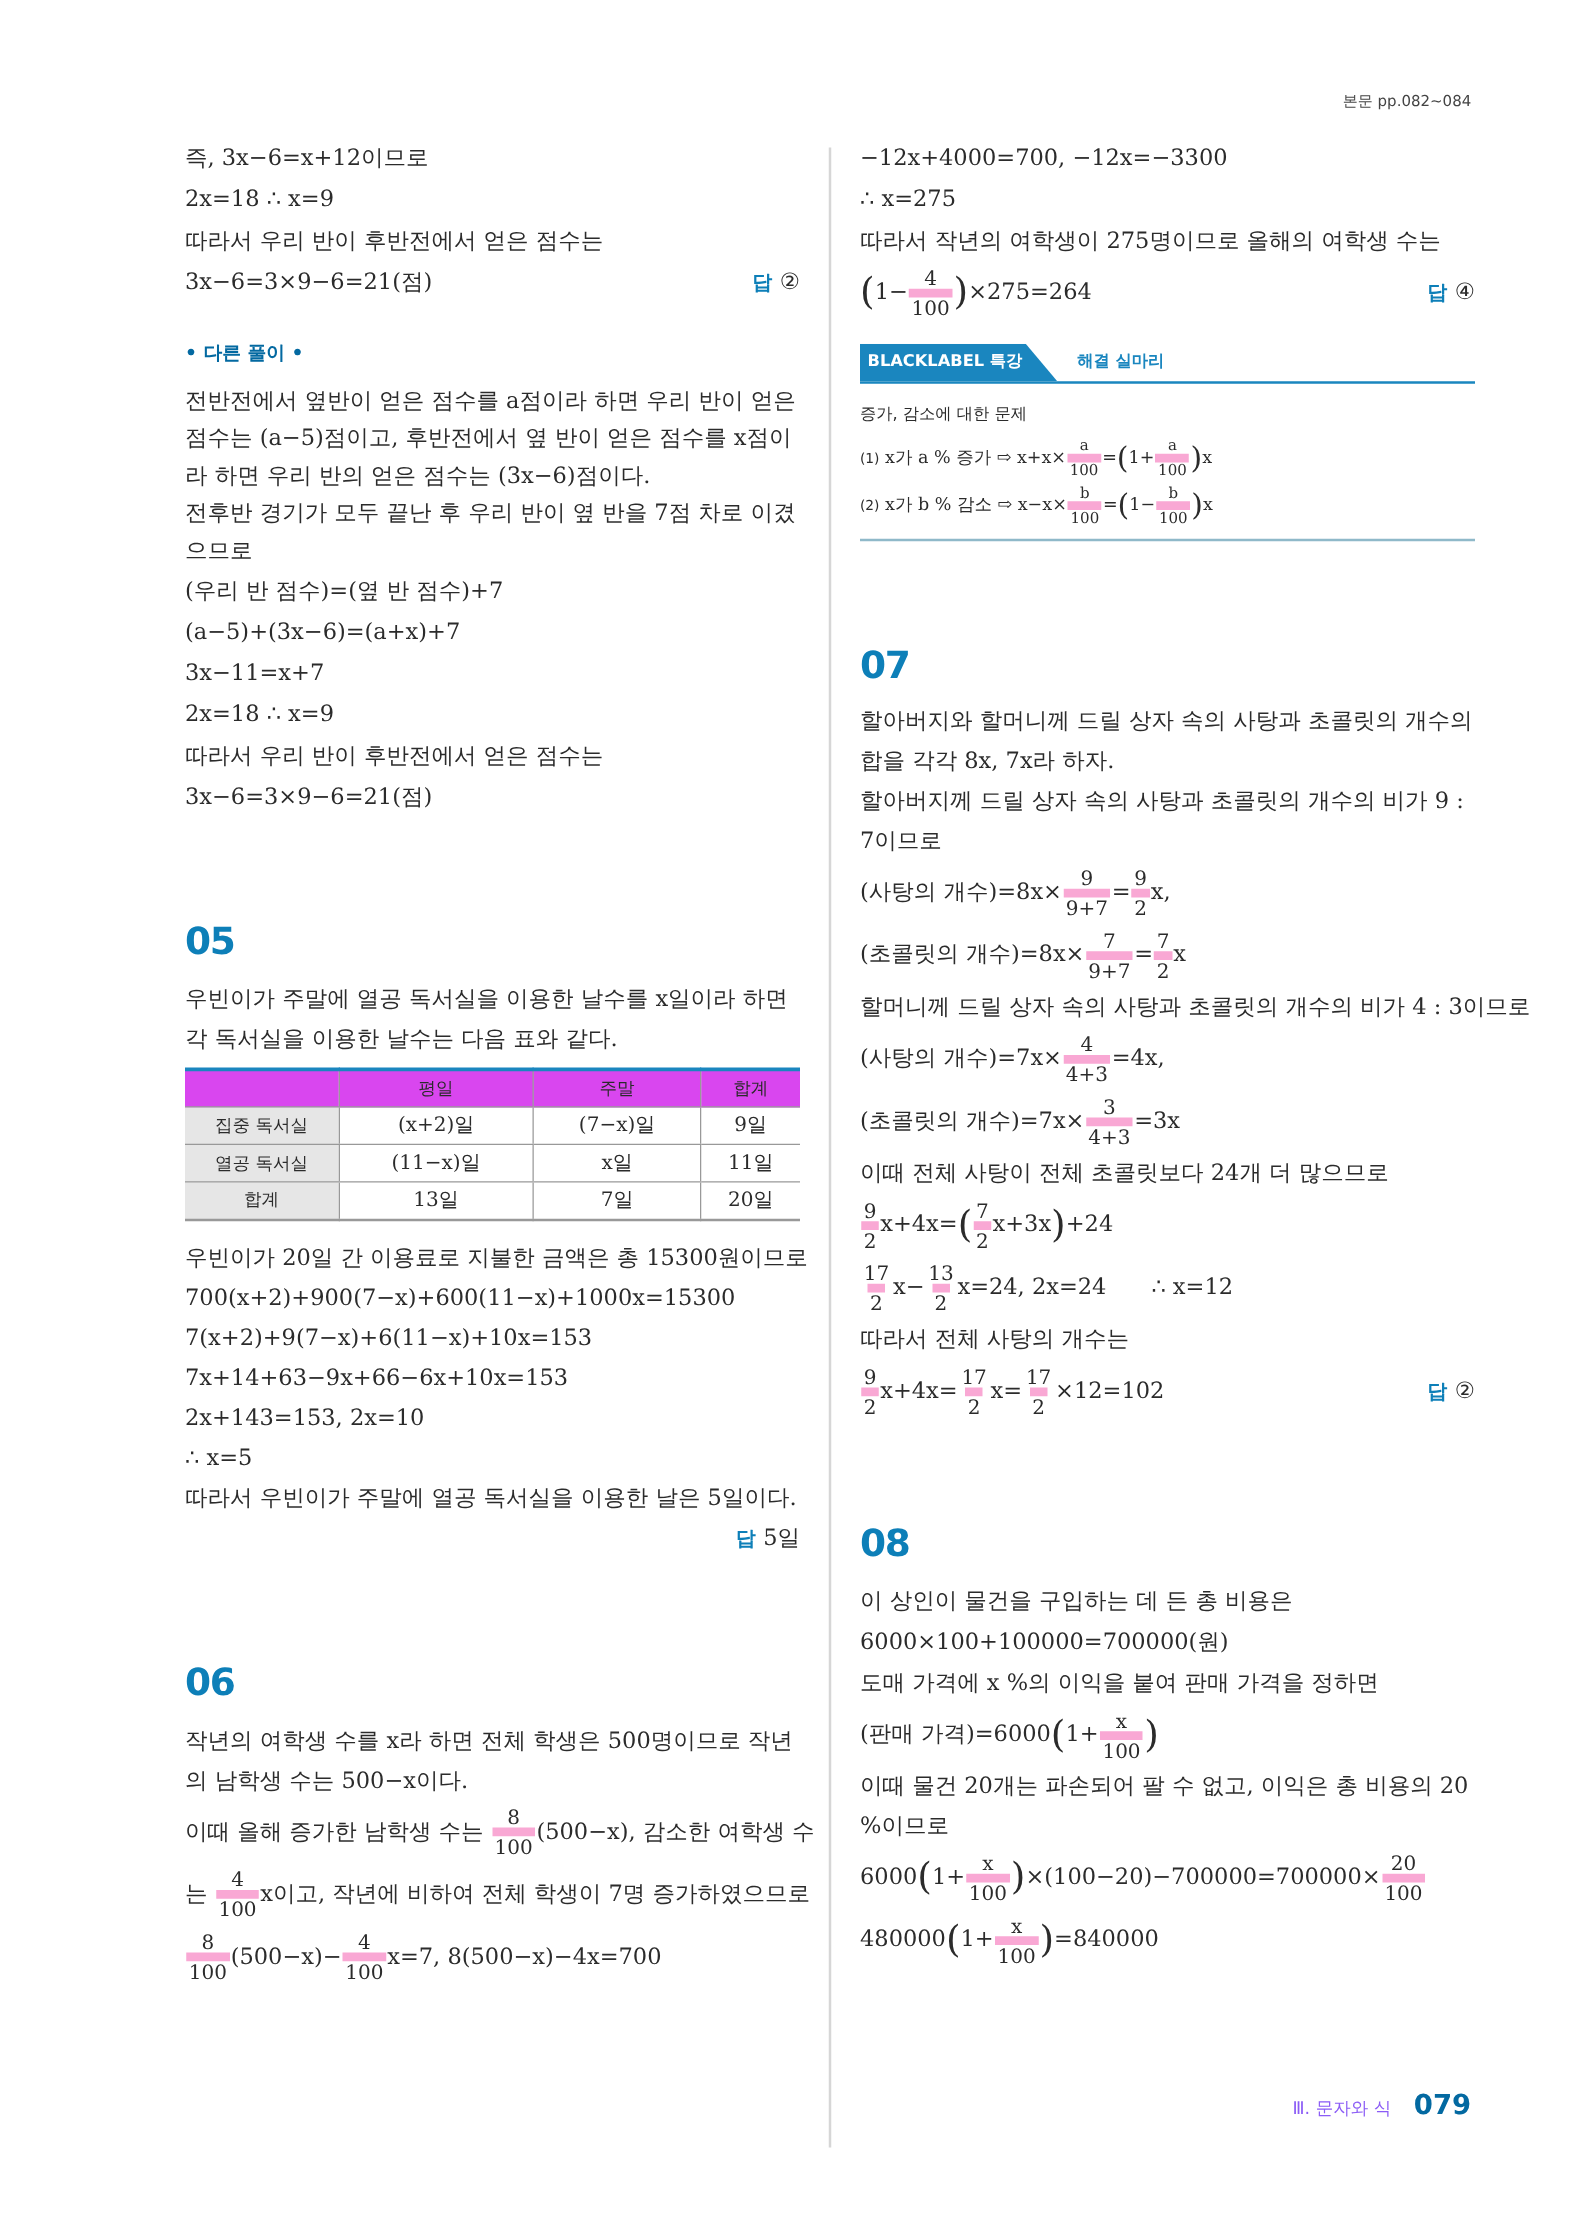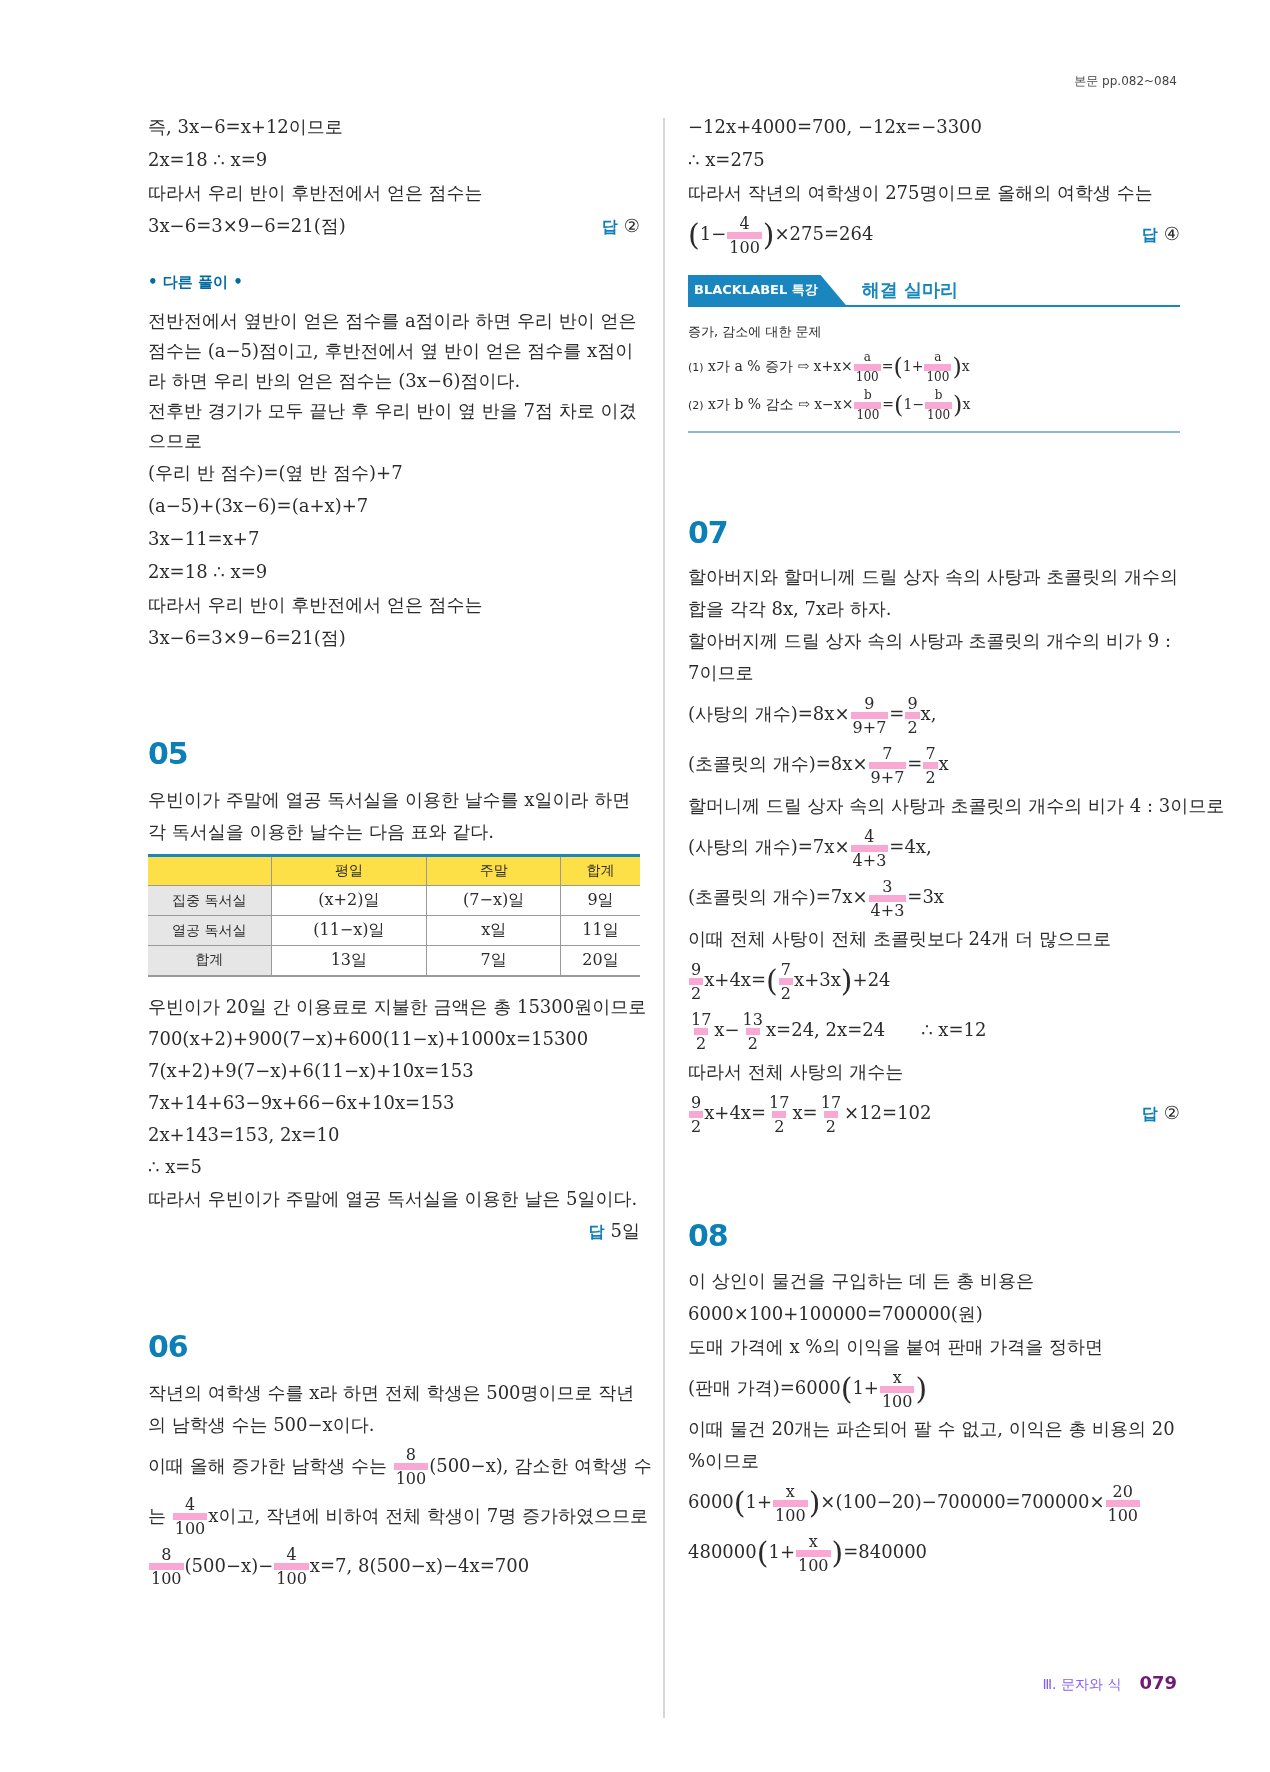--- a/index.html
+++ b/index.html
@@ -18,35 +18,35 @@
   .heading-num { font-family: "DejaVu Sans", sans-serif; font-weight: bold; color: #0d7fb8; font-size: 30px; line-height: 40px; letter-spacing: -1px; }
   .alt-title { font-family: "DejaVu Sans", sans-serif; color: #0369a1; font-weight: bold; font-size: 15px; line-height: 24px; }
   .frac { display: inline-flex; flex-direction: column; align-items: center; vertical-align: middle; font-size: 16px; line-height: 17px; margin: 0 1px; }
   .frac .n { padding: 0 2px; }
   .frac .d { border-top: 7px solid #f9a8d4; padding: 0 2px; }
   .paren { font-size: 30px; font-weight: 200; vertical-align: middle; line-height: 1; }
   table.t { border-collapse: collapse; width: 492px; margin-top: 6px; font-size: 16px; }
   table.t { border-top: 3px solid #1a86bf; border-bottom: 2px solid #999; }
   table.t th, table.t td { height: 30px; text-align: center; border-bottom: 1px solid #999; border-left: 1px solid #999; }
   table.t th:first-child, table.t td:first-child { border-left: none; }
-  table.t thead th { background: #fde047; font-weight: normal; font-family: "DejaVu Sans", sans-serif; font-size: 14px; }
+  table.t thead th { background: #d946ef; font-weight: normal; font-family: "DejaVu Sans", sans-serif; font-size: 14px; }
   table.t tbody th { background: #e6e6e6; font-weight: normal; font-family: "DejaVu Sans", sans-serif; font-size: 14px; width: 123px; }
   .bl { margin-top: 18px; }
   .bl-tabs { display: flex; align-items: flex-end; height: 30px; border-bottom: 2px solid #1a86bf; }
   .bl-tab { background: #1a86bf; color: #fff; font-family: "DejaVu Sans", sans-serif; font-size: 13px; font-weight: bold; height: 30px; line-height: 30px; padding: 0 28px 0 6px; clip-path: polygon(0 0, 84% 0, 100% 100%, 0 100%); }
-  .bl-tab2 { color: #1a86bf; font-family: "DejaVu Sans", sans-serif; font-size: 18px; font-weight: bold; line-height: 30px; margin-left: 16px; text-align: center; }
+  .bl-tab2 { color: #1a86bf; font-family: "DejaVu Sans", sans-serif; font-size: 13px; font-weight: bold; line-height: 30px; margin-left: 16px; text-align: center; }
   .bl-body { padding: 10px 0 8px; border-bottom: 2px solid #8fb9c9; }
   .bl-h { font-family: "DejaVu Sans", sans-serif; font-weight: normal; font-size: 13px; line-height: 30px; }
   .bl-item { font-size: 14px; line-height: 38px; height: 38px; white-space: nowrap; }
   .bl-item .frac { font-size: 12px; line-height: 13px; }
   .bl-item .paren { font-size: 24px; }
   .bl-item .num { font-family: "DejaVu Sans", sans-serif; font-size: 11px; }
   .footer { position: absolute; top: 1672px; right: 93px; display: flex; align-items: baseline; gap: 18px; }
   .footer .chap { font-size: 14px; font-family: "DejaVu Sans", sans-serif; color: #8b5cf6; }
-  .footer .pg { font-size: 18px; font-weight: bold; font-family: "DejaVu Sans", sans-serif; color: #701a75; }
+  .footer .pg { font-size: 22px; font-weight: bold; font-family: "DejaVu Sans", sans-serif; color: #0369a1; }
 </style>
 </head>
 <body>
 
 <div class="hdr">본문 pp.082~084</div>
 <div class="divider"></div>
 
 <div class="col left">
   <div class="line">즉, 3x−6=x+12이므로</div>
   <div class="line">2x=18        ∴ x=9</div>

